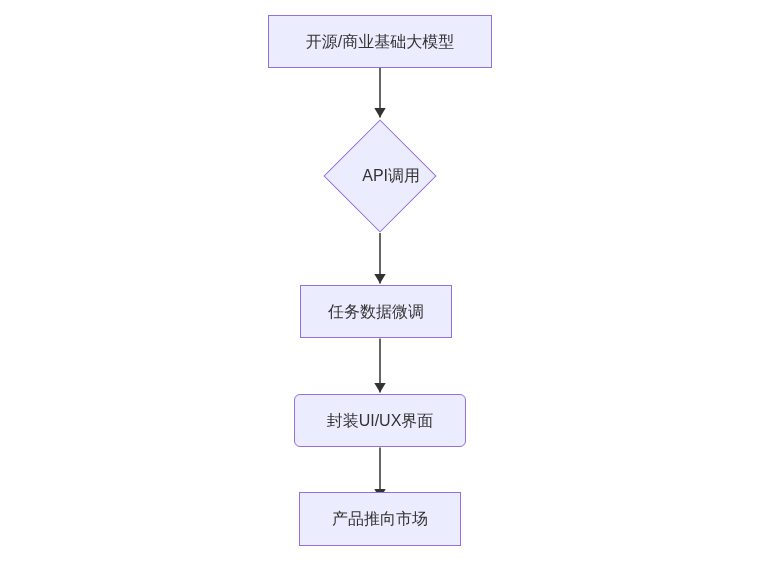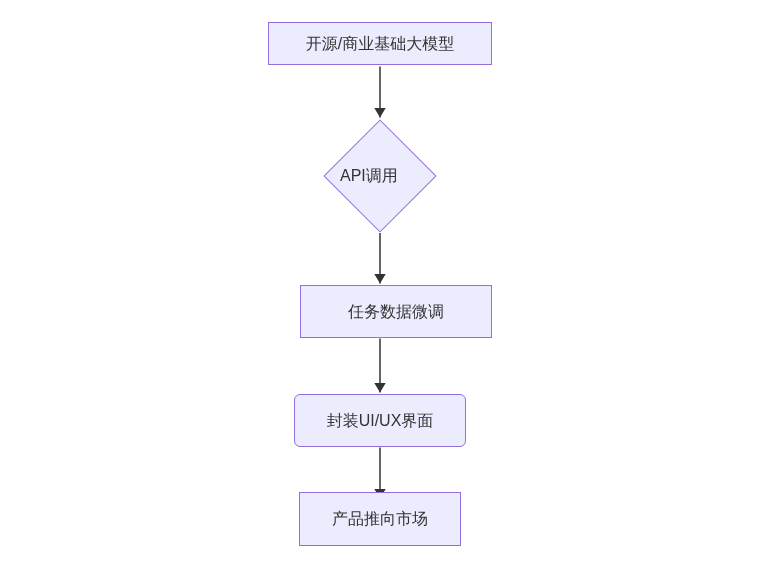--- a/index.html
+++ b/index.html
@@ -49,21 +49,21 @@
   .label {
     color: var(--text_color);
     font-size: 16px;
     line-height: 1.2;
     white-space: nowrap;
   }
   .diamond-wrap {
     position: absolute;
     display: flex;
     align-items: center;
-    justify-content: flex-start;
+    justify-content: flex-end;
   }
   .diamond-shape {
     position: absolute;
     inset: 0;
     transform: rotate(45deg);
     background: var(--node_fill);
     border: 1px solid var(--node_border);
   }
   .diamond-wrap .label {
     position: relative;
@@ -80,30 +80,30 @@
       <marker id="arrowhead" viewBox="0 0 10 12" refX="10" refY="6" markerWidth="10" markerHeight="12" markerUnits="userSpaceOnUse" orient="auto">
         <path d="M0,0 L10,6 L0,12 z" style="fill: var(--arrow_color);"></path>
       </marker>
     </defs>
     <line class="edge" x1="380" y1="66.5" x2="380" y2="117.5" marker-end="url(#arrowhead)"></line>
     <line class="edge" x1="380" y1="233" x2="380" y2="283.5" marker-end="url(#arrowhead)"></line>
     <line class="edge" x1="380" y1="338.5" x2="380" y2="392.5" marker-end="url(#arrowhead)"></line>
     <line class="edge" x1="380" y1="447.5" x2="380" y2="498.5" marker-end="url(#arrowhead)"></line>
   </svg>
 
-  <div class="node rect" style="left:268px; top:22px; width:224px; height:43px;">
+  <div class="node rect" style="left:268px; top:15px; width:224px; height:53px;">
     <span class="label">开源/商业基础大模型</span>
   </div>
 
   <div class="diamond-wrap" style="left:340px; top:136px; width:80px; height:80px;">
     <div class="diamond-shape"></div>
     <span class="label">API调用</span>
   </div>
 
-  <div class="node rect" style="left:300px; top:285px; width:192px; height:53px;">
+  <div class="node rect" style="left:300px; top:285px; width:152px; height:53px;">
     <span class="label">任务数据微调</span>
   </div>
 
   <div class="node rect" style="left:294px; top:394px; width:172px; height:53px;border-radius:6px;">
     <span class="label">封装UI/UX界面</span>
   </div>
 
   <div class="node rect" style="left:299px; top:492px; width:162px; height:54px;">
     <span class="label">产品推向市场</span>
   </div>

